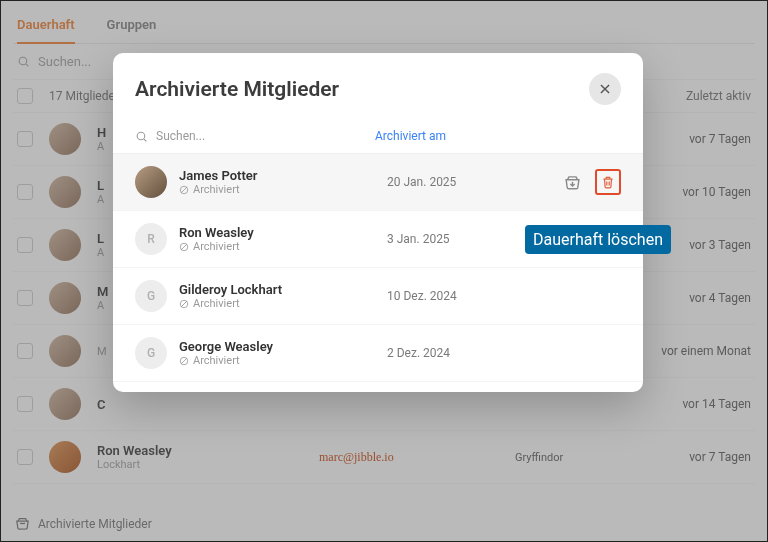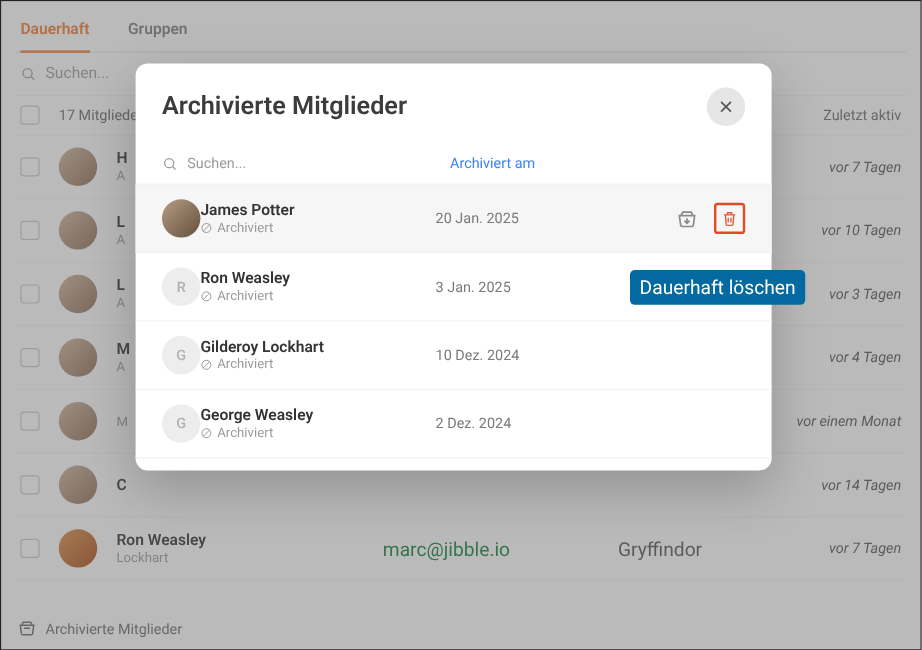--- a/index.html
+++ b/index.html
@@ -70,23 +70,23 @@
   }
   .avatar {
     width: 32px; height: 32px;
     border-radius: 50%;
     background: linear-gradient(135deg,#c9b09a,#8c6c54);
     flex: none;
   }
   .name-col { flex: 1; min-width: 0; }
   .name-col .nm { font-size: 13px; font-weight: 600; color: #353535; }
   .name-col .role { font-size: 11px; color: #9a9a9a; }
-  .email-col { width: 180px; font-size: 16px; color: #15803d; }
-  .group-col { width: 110px; font-size: 16px; color: #555; }
-  .activity-col { width: 110px; font-size: 12px; color: #555; text-align: right; font-style: italic; }
+  .email-col { width: 180px; font-size: 12px; color: #c2410c; font-family: Liberation Serif, serif; }
+  .group-col { width: 110px; font-size: 11px; color: #555; }
+  .activity-col { width: 110px; font-size: 12px; color: #555; text-align: right; }
   .footer-link {
     position: absolute;
     left: 14px; bottom: 10px;
     display: flex; align-items: center; gap: 8px;
     font-size: 12px; color: #6c6c6c;
   }
   
   .overlay {
     position: absolute; inset: 0;
     background: rgba(100,100,100,0.42);
@@ -130,20 +130,21 @@
     color: #9a9a9a;
     border-bottom: 1px solid #efefef;
   }
   .modal-searchrow .srch { display: flex; align-items: center; gap: 8px; width: 240px; }
   .modal-searchrow .col-h { color: #3b82f6; }
   .arch-row {
     display: flex;
     align-items: center;
     padding: 12px 22px;
     border-bottom: 1px solid #f3f3f3;
+    gap: 12px;
   }
   .arch-row.highlight {
     background: #f6f6f6;
   }
   .arch-avatar {
     width: 32px; height: 32px; border-radius: 50%;
     background: #ededed;
     display: flex; align-items: center; justify-content: center;
     font-size: 12px; color: #b0b0b0; font-weight: 500;
     flex: none;

